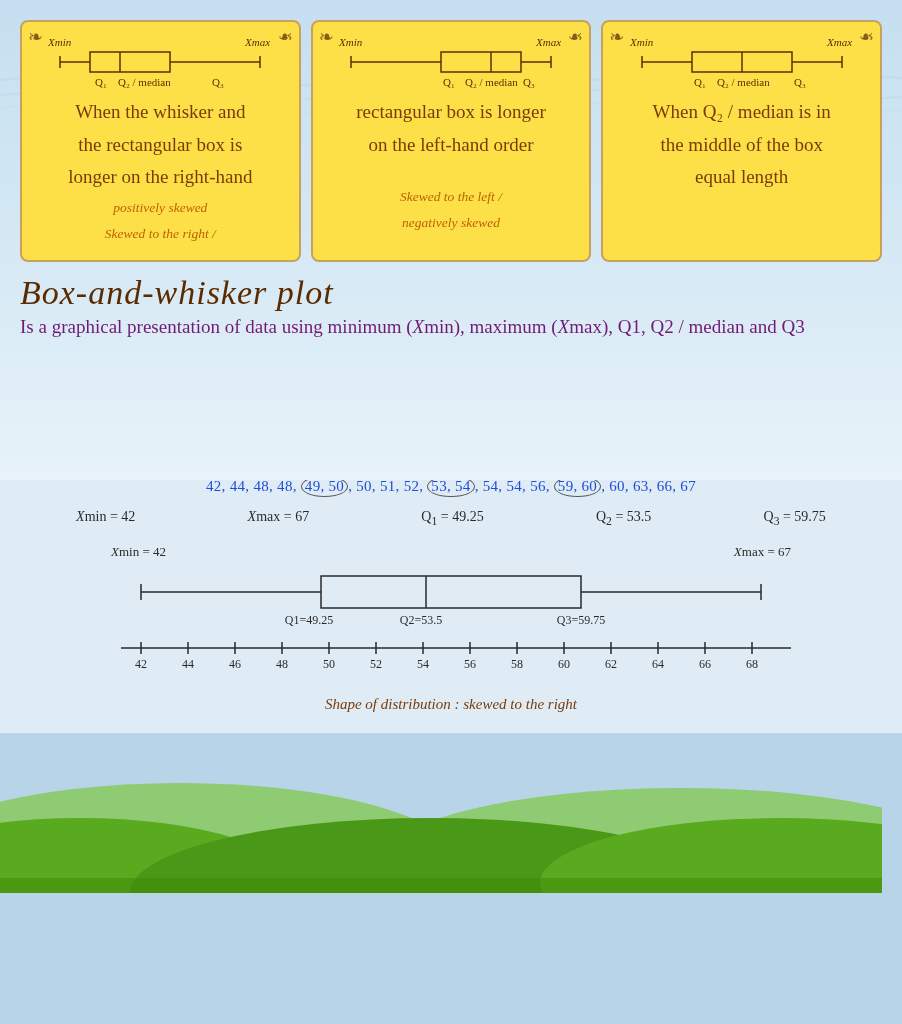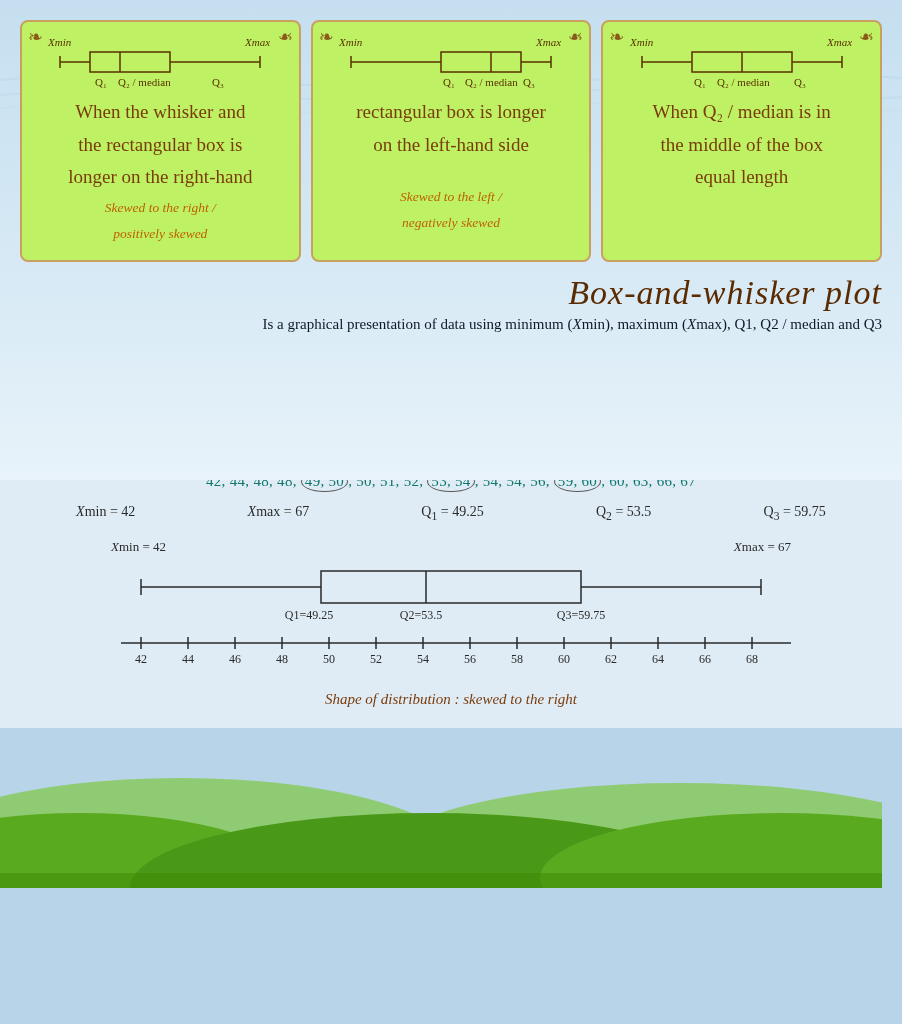--- a/index.html
+++ b/index.html
@@ -29,21 +29,21 @@
 
     
     .scrolls-row {
       display: flex;
       justify-content: space-between;
       gap: 10px;
       margin-bottom: 12px;
     }
 
     .scroll-card {
-      background: #bef264;
+      background: #fde047;
       border: 2px solid #c8a060;
       border-radius: 8px;
       padding: 12px 10px;
       flex: 1;
       position: relative;
       text-align: center;
     }
 
     .scroll-card::before, .scroll-card::after {
       content: '❧';
@@ -69,35 +69,35 @@
 
     .scroll-card .skew-label {
       color: #c06000;
       font-size: 13.5px;
       font-style: italic;
       margin-top: 6px;
     }
 
     
     .title-section {
-      text-align: right;
+      text-align: left;
       margin: 8px 0 0 0;
     }
 
     .main-title {
       font-family: 'Palatino Linotype', Palatino, serif;
       font-size: 34px;
       color: #5a2a00;
       font-style: italic;
       letter-spacing: 1px;
     }
 
     .subtitle {
-      font-size: 15px;
-      color: #0f172a;
+      font-size: 19px;
+      color: #701a75;
       margin: 4px 0;
     }
 
     .subtitle em {
       font-style: italic;
     }
 
     
     .green-stripe {
       background: linear-gradient(90deg, #6aaa30 0%, #7bbf3a 40%, #6aaa30 100%);
@@ -133,21 +133,21 @@
     .arrange-label {
       text-align: center;
       font-size: 14px;
       color: #555;
       margin: 8px 0;
     }
 
     .data-sequence {
       text-align: center;
       font-size: 15px;
-      color: #0f766e;
+      color: #1d4ed8;
       margin: 6px 0 12px 0;
       letter-spacing: 0.3px;
     }
 
     .circled {
       display: inline-block;
       border: 1.5px solid #5a5a5a;
       border-radius: 50%;
       padding: 0 3px;
       line-height: 1.3;
@@ -233,22 +233,22 @@
         <line x1="130" y1="28" x2="220" y2="28" stroke="#5a3000" stroke-width="1.5"></line>
         <line x1="220" y1="22" x2="220" y2="34" stroke="#5a3000" stroke-width="1.5"></line>
 
         <text x="55" y="52" font-size="11" fill="#5a3000">Q₁</text>
         <text x="78" y="52" font-size="11" fill="#5a3000">Q₂ / median</text>
         <text x="172" y="52" font-size="11" fill="#5a3000">Q₃</text>
       </svg>
       <p>When the whisker and</p>
       <p>the rectangular box is</p>
       <p>longer on the right-hand</p>
+      <p class="skew-label">positively skewed</p>
       <p class="skew-label">Skewed to the right /</p>
-      <p class="skew-label">positively skewed</p>
     </div>
 
     <div class="scroll-card">
       <svg class="box-plot-svg" width="240" height="60" viewBox="0 0 240 60">
         <text x="8" y="12" font-size="11" font-style="italic" fill="#5a3000">Xmin</text>
         <text x="205" y="12" font-size="11" font-style="italic" fill="#5a3000">Xmax</text>
 
         <line x1="20" y1="28" x2="110" y2="28" stroke="#5a3000" stroke-width="1.5"></line>
         <line x1="20" y1="22" x2="20" y2="34" stroke="#5a3000" stroke-width="1.5"></line>
 
@@ -257,21 +257,21 @@
         <line x1="160" y1="18" x2="160" y2="38" stroke="#5a3000" stroke-width="1.5"></line>
 
         <line x1="190" y1="28" x2="220" y2="28" stroke="#5a3000" stroke-width="1.5"></line>
         <line x1="220" y1="22" x2="220" y2="34" stroke="#5a3000" stroke-width="1.5"></line>
 
         <text x="112" y="52" font-size="11" fill="#5a3000">Q₁</text>
         <text x="134" y="52" font-size="11" fill="#5a3000">Q₂ / median</text>
         <text x="192" y="52" font-size="11" fill="#5a3000">Q₃</text>
       </svg>
       <p>rectangular box is longer</p>
-      <p>on the left-hand side</p>
+      <p>on the left-hand order</p>
       <br>
       <p class="skew-label">Skewed to the left /</p>
       <p class="skew-label">negatively skewed</p>
     </div>
 
     <div class="scroll-card">
       <svg class="box-plot-svg" width="240" height="60" viewBox="0 0 240 60">
         <text x="8" y="12" font-size="11" font-style="italic" fill="#5a3000">Xmin</text>
         <text x="205" y="12" font-size="11" font-style="italic" fill="#5a3000">Xmax</text>
 

